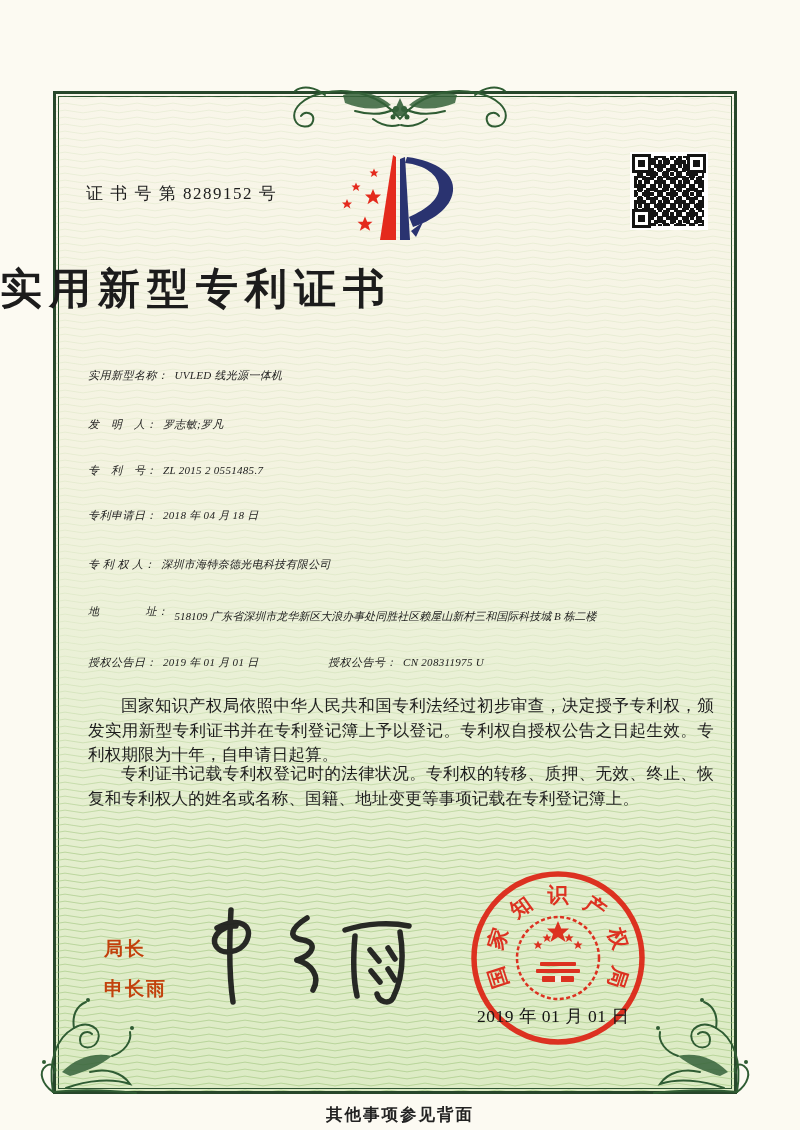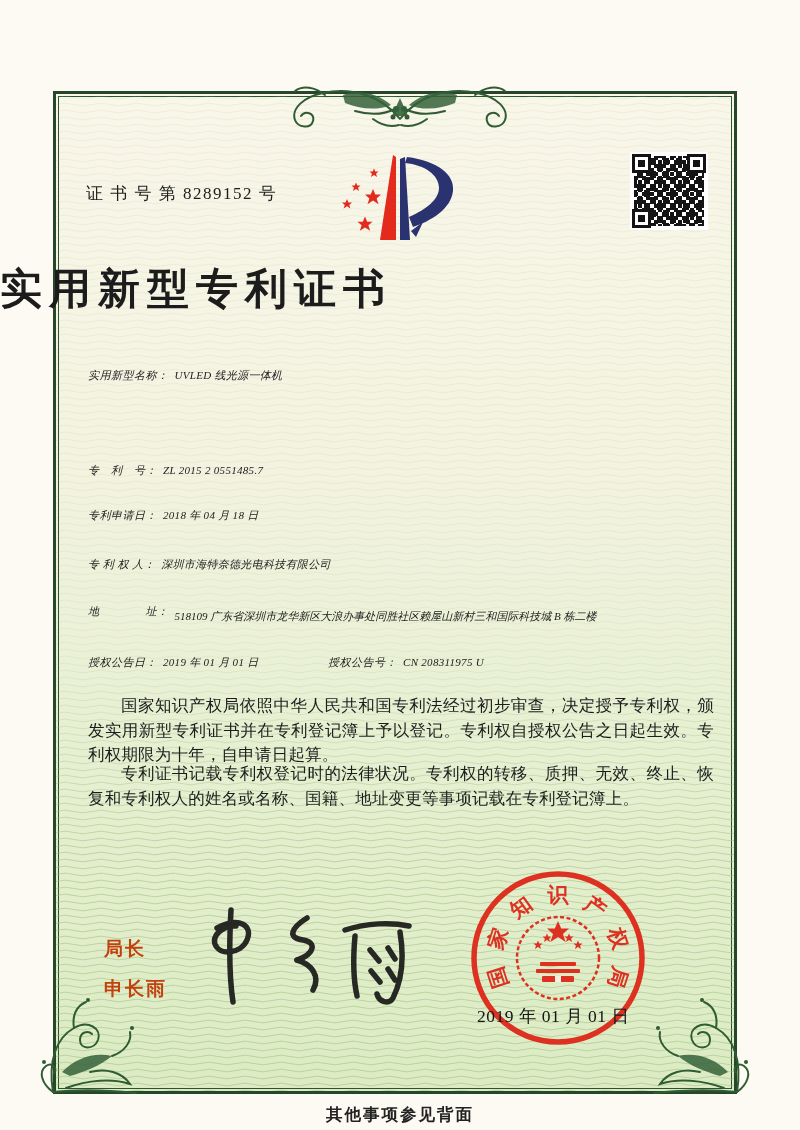--- a/index.html
+++ b/index.html
@@ -147,20 +147,23 @@
     <div class="finder tl"></div>
     <div class="finder tr"></div>
     <div class="finder bl"></div>
   </div>
 
   <div class="abs title z3">实用新型专利证书</div>
 
   <div class="abs row z3" style="top:368px">
     <span class="lbl">实用新型名称：</span><span class="val">UVLED 线光源一体机</span>
   </div>
+  <div class="abs row z3" style="top:417px">
+    <span class="lbl">发　明　人：</span><span class="val">罗志敏;罗凡</span>
+  </div>
   <div class="abs row z3" style="top:463px">
     <span class="lbl">专　利　号：</span><span class="val">ZL 2015 2 0551485.7</span>
   </div>
   <div class="abs row z3" style="top:508px">
     <span class="lbl">专利申请日：</span><span class="val">2018 年 04 月 18 日</span>
   </div>
   <div class="abs row z3" style="top:557px">
     <span class="lbl">专 利 权 人：</span><span class="val">深圳市海特奈德光电科技有限公司</span>
   </div>
   <div class="abs row z3" style="top:604px">

